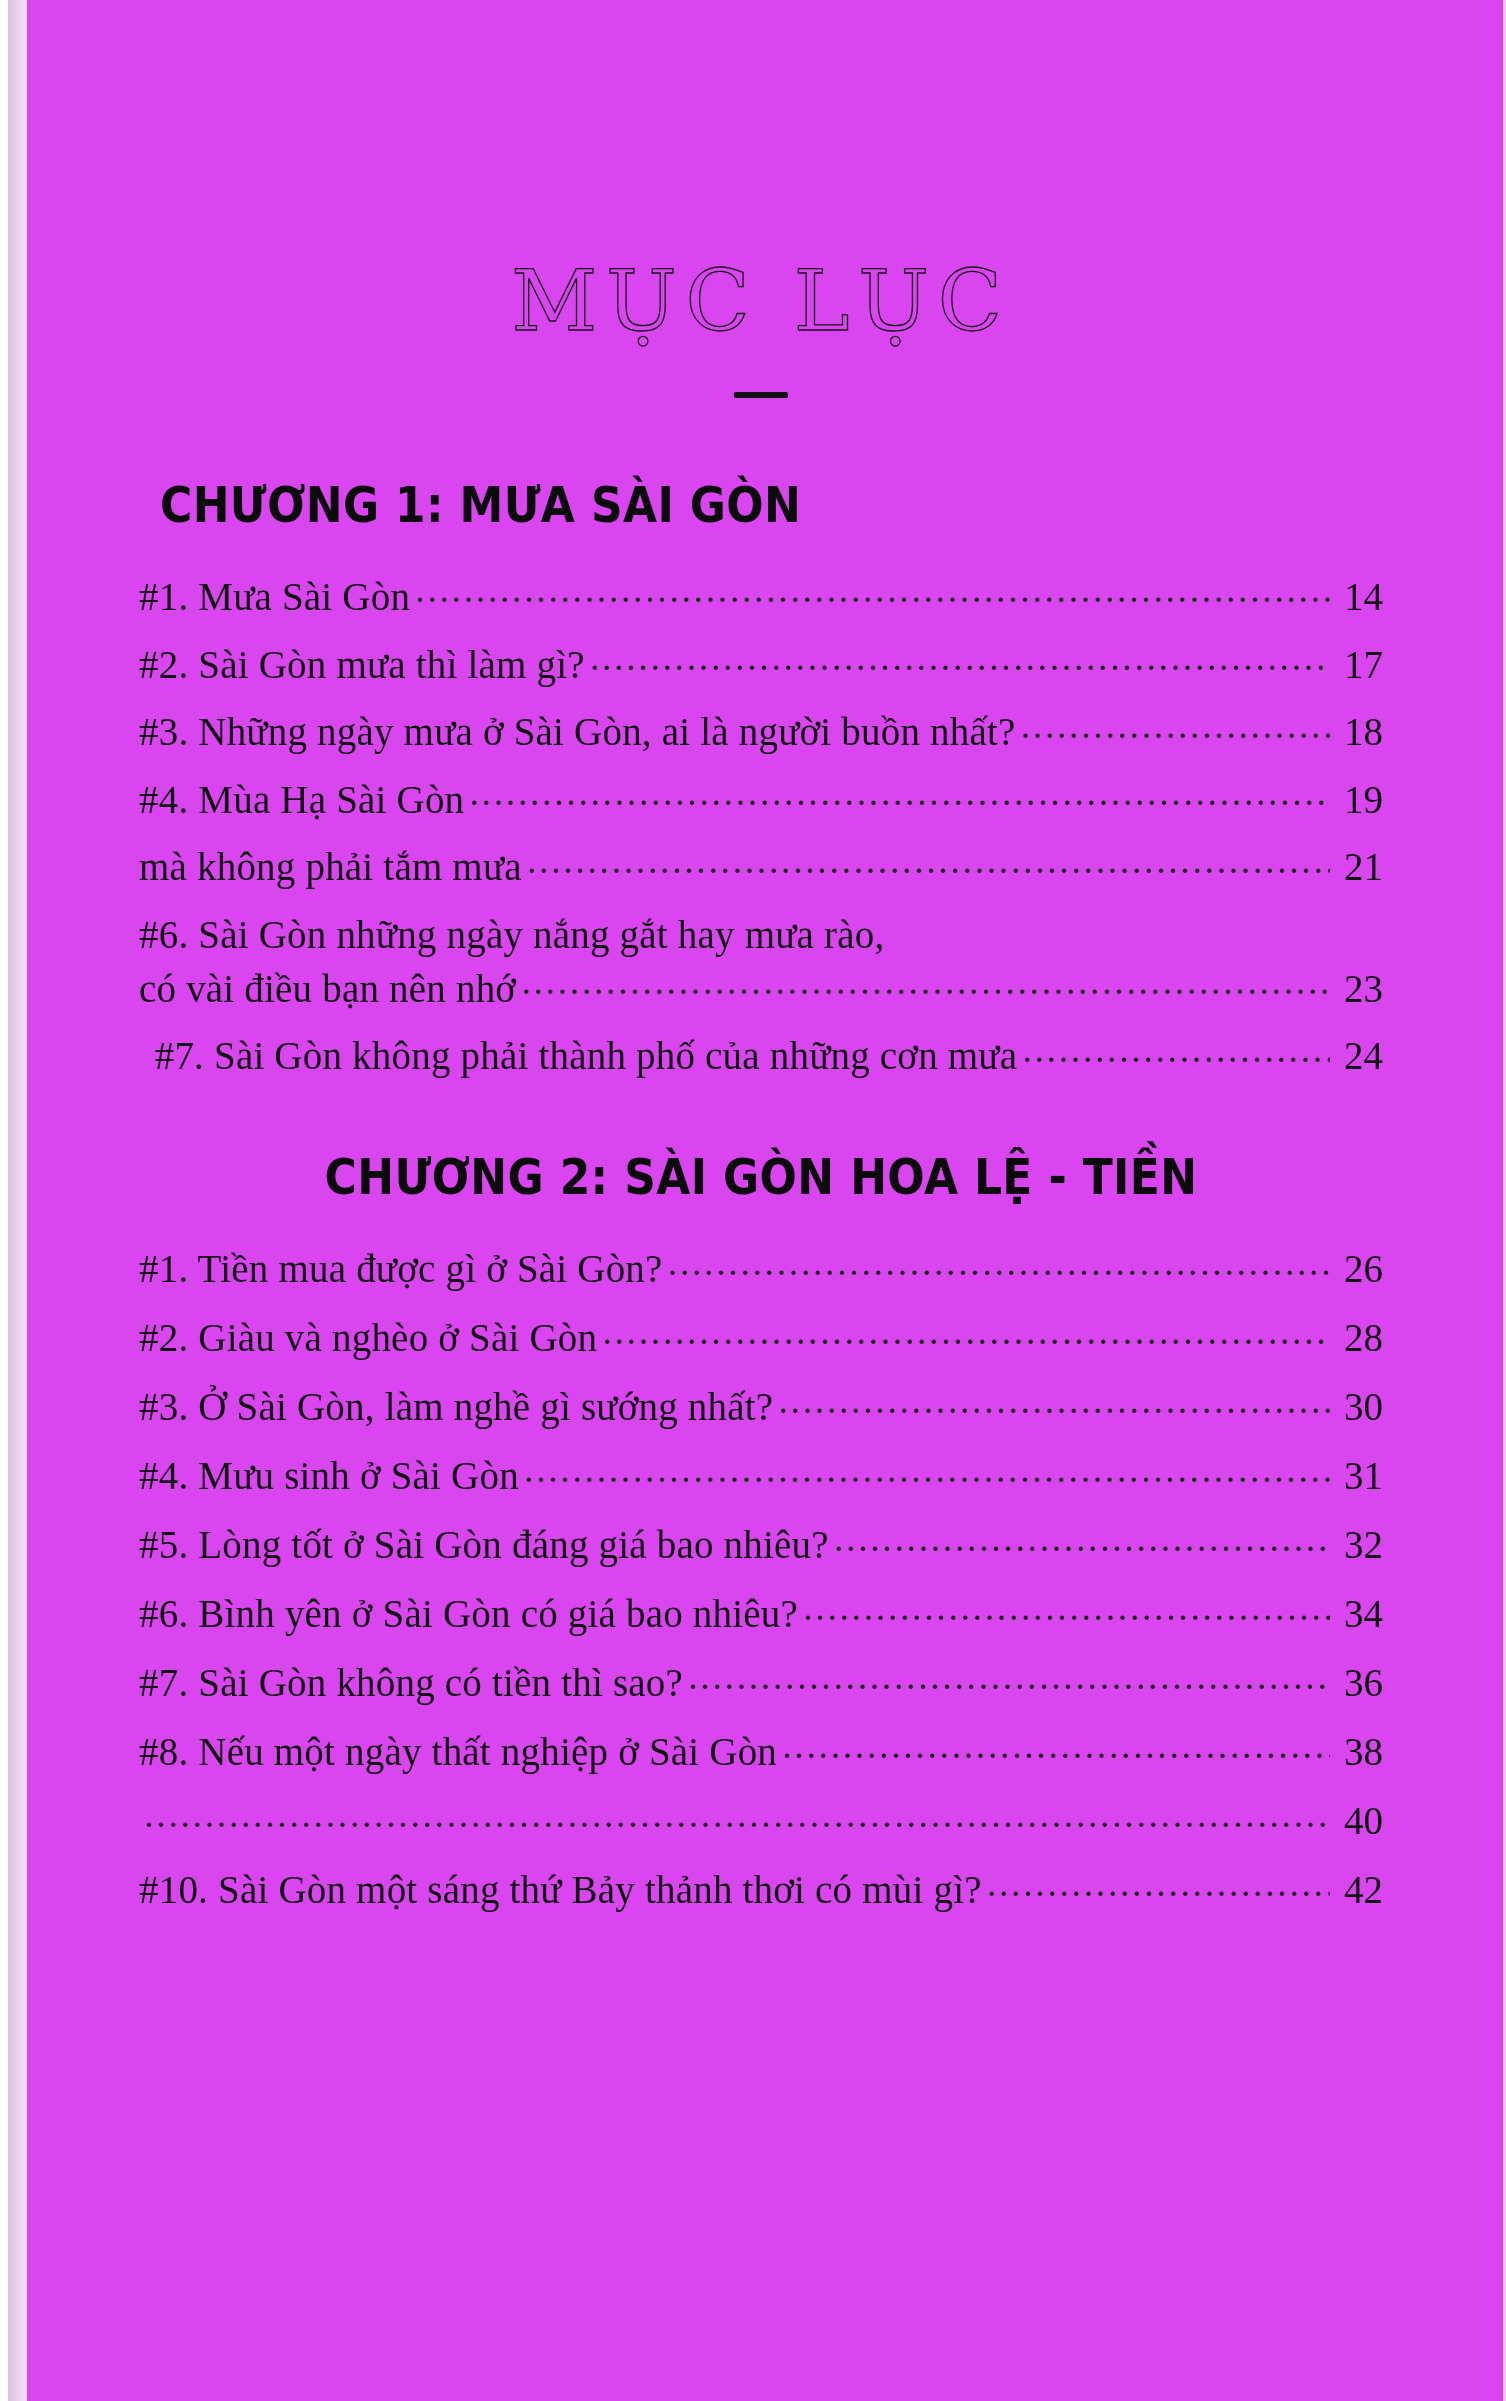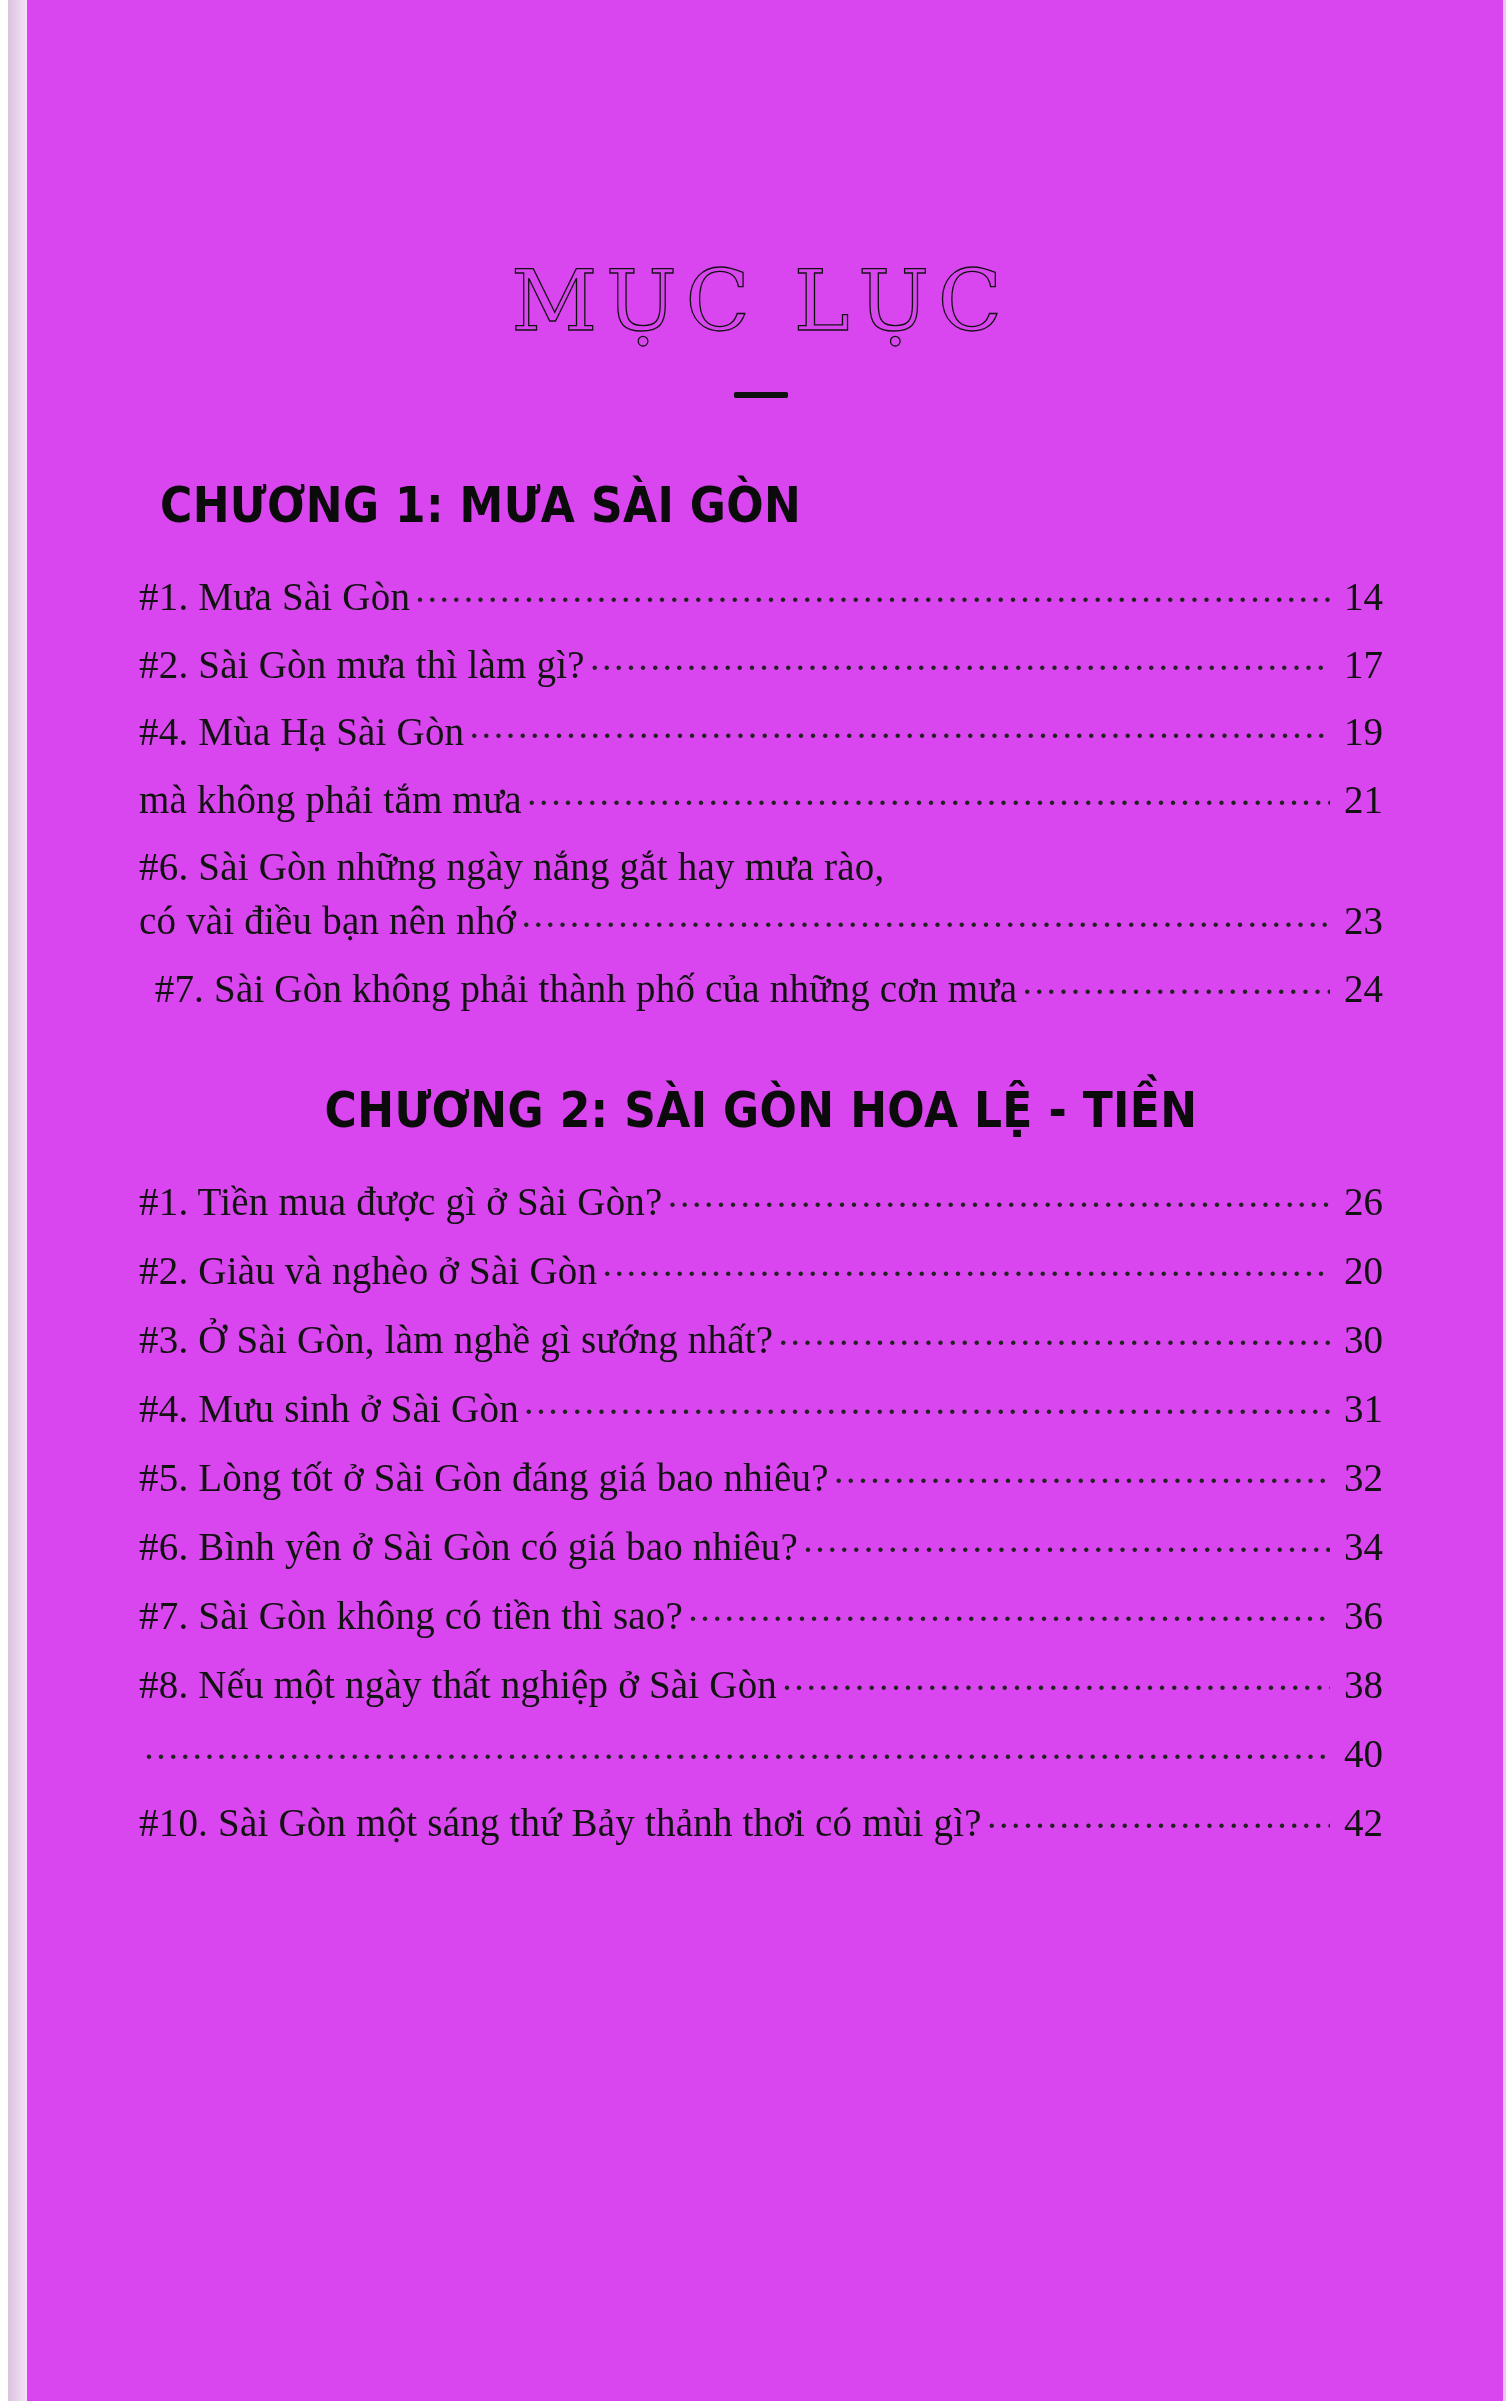--- a/index.html
+++ b/index.html
@@ -156,20 +156,25 @@
           <span class="dots"></span>
           <span class="page-no">14</span>
         </div>
 
         <div class="entry">
           <span class="label">#2. Sài Gòn mưa thì làm gì?</span>
           <span class="dots"></span>
           <span class="page-no">17</span>
         </div>
 
+        <div class="entry">
+          <span class="label">#3. Những ngày mưa ở Sài Gòn, ai là người buồn nhất?</span>
+          <span class="dots"></span>
+          <span class="page-no">18</span>
+        </div>
 
         <div class="entry">
           <span class="label">#4. Mùa Hạ Sài Gòn</span>
           <span class="dots"></span>
           <span class="page-no">19</span>
         </div>
 
         <div class="entry">
           <span class="label">mà không phải tắm mưa</span>
           <span class="dots"></span>
@@ -201,21 +206,21 @@
 
         <div class="entry">
           <span class="label">#1. Tiền mua được gì ở Sài Gòn?</span>
           <span class="dots"></span>
           <span class="page-no">26</span>
         </div>
 
         <div class="entry">
           <span class="label">#2. Giàu và nghèo ở Sài Gòn</span>
           <span class="dots"></span>
-          <span class="page-no">20</span>
+          <span class="page-no">28</span>
         </div>
 
         <div class="entry">
           <span class="label">#3. Ở Sài Gòn, làm nghề gì sướng nhất?</span>
           <span class="dots"></span>
           <span class="page-no">30</span>
         </div>
 
         <div class="entry">
           <span class="label">#4. Mưu sinh ở Sài Gòn</span>

